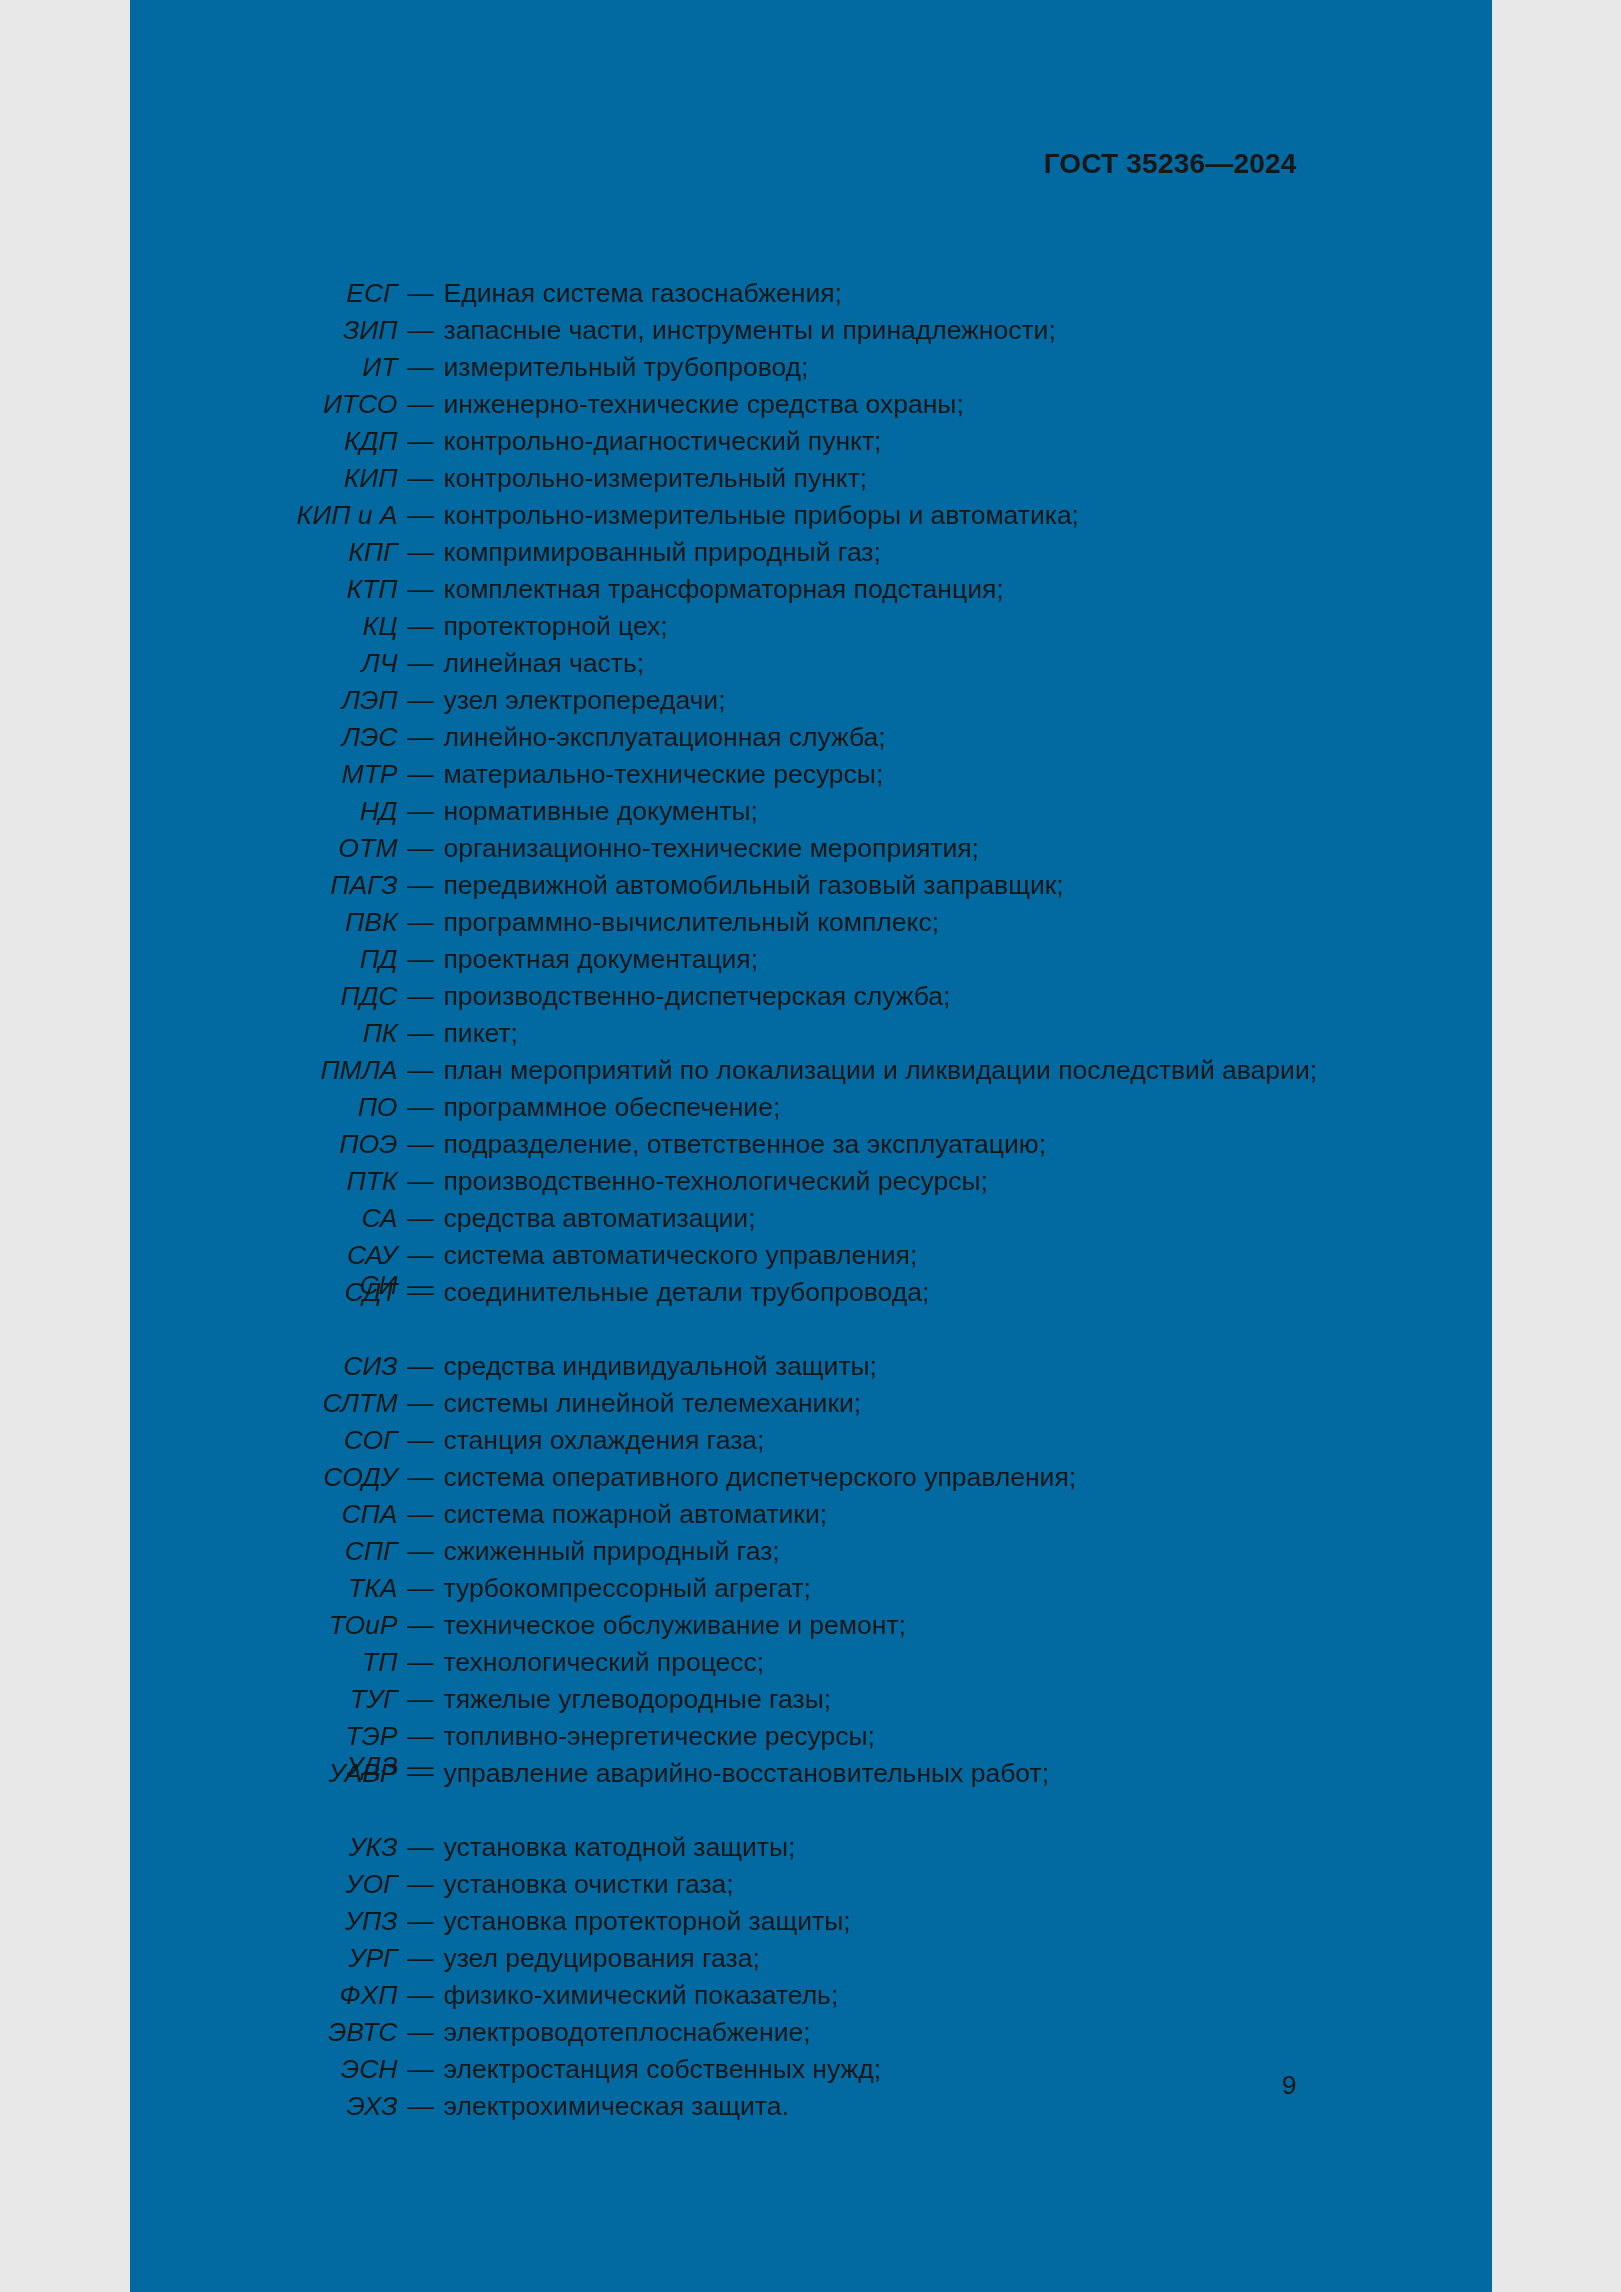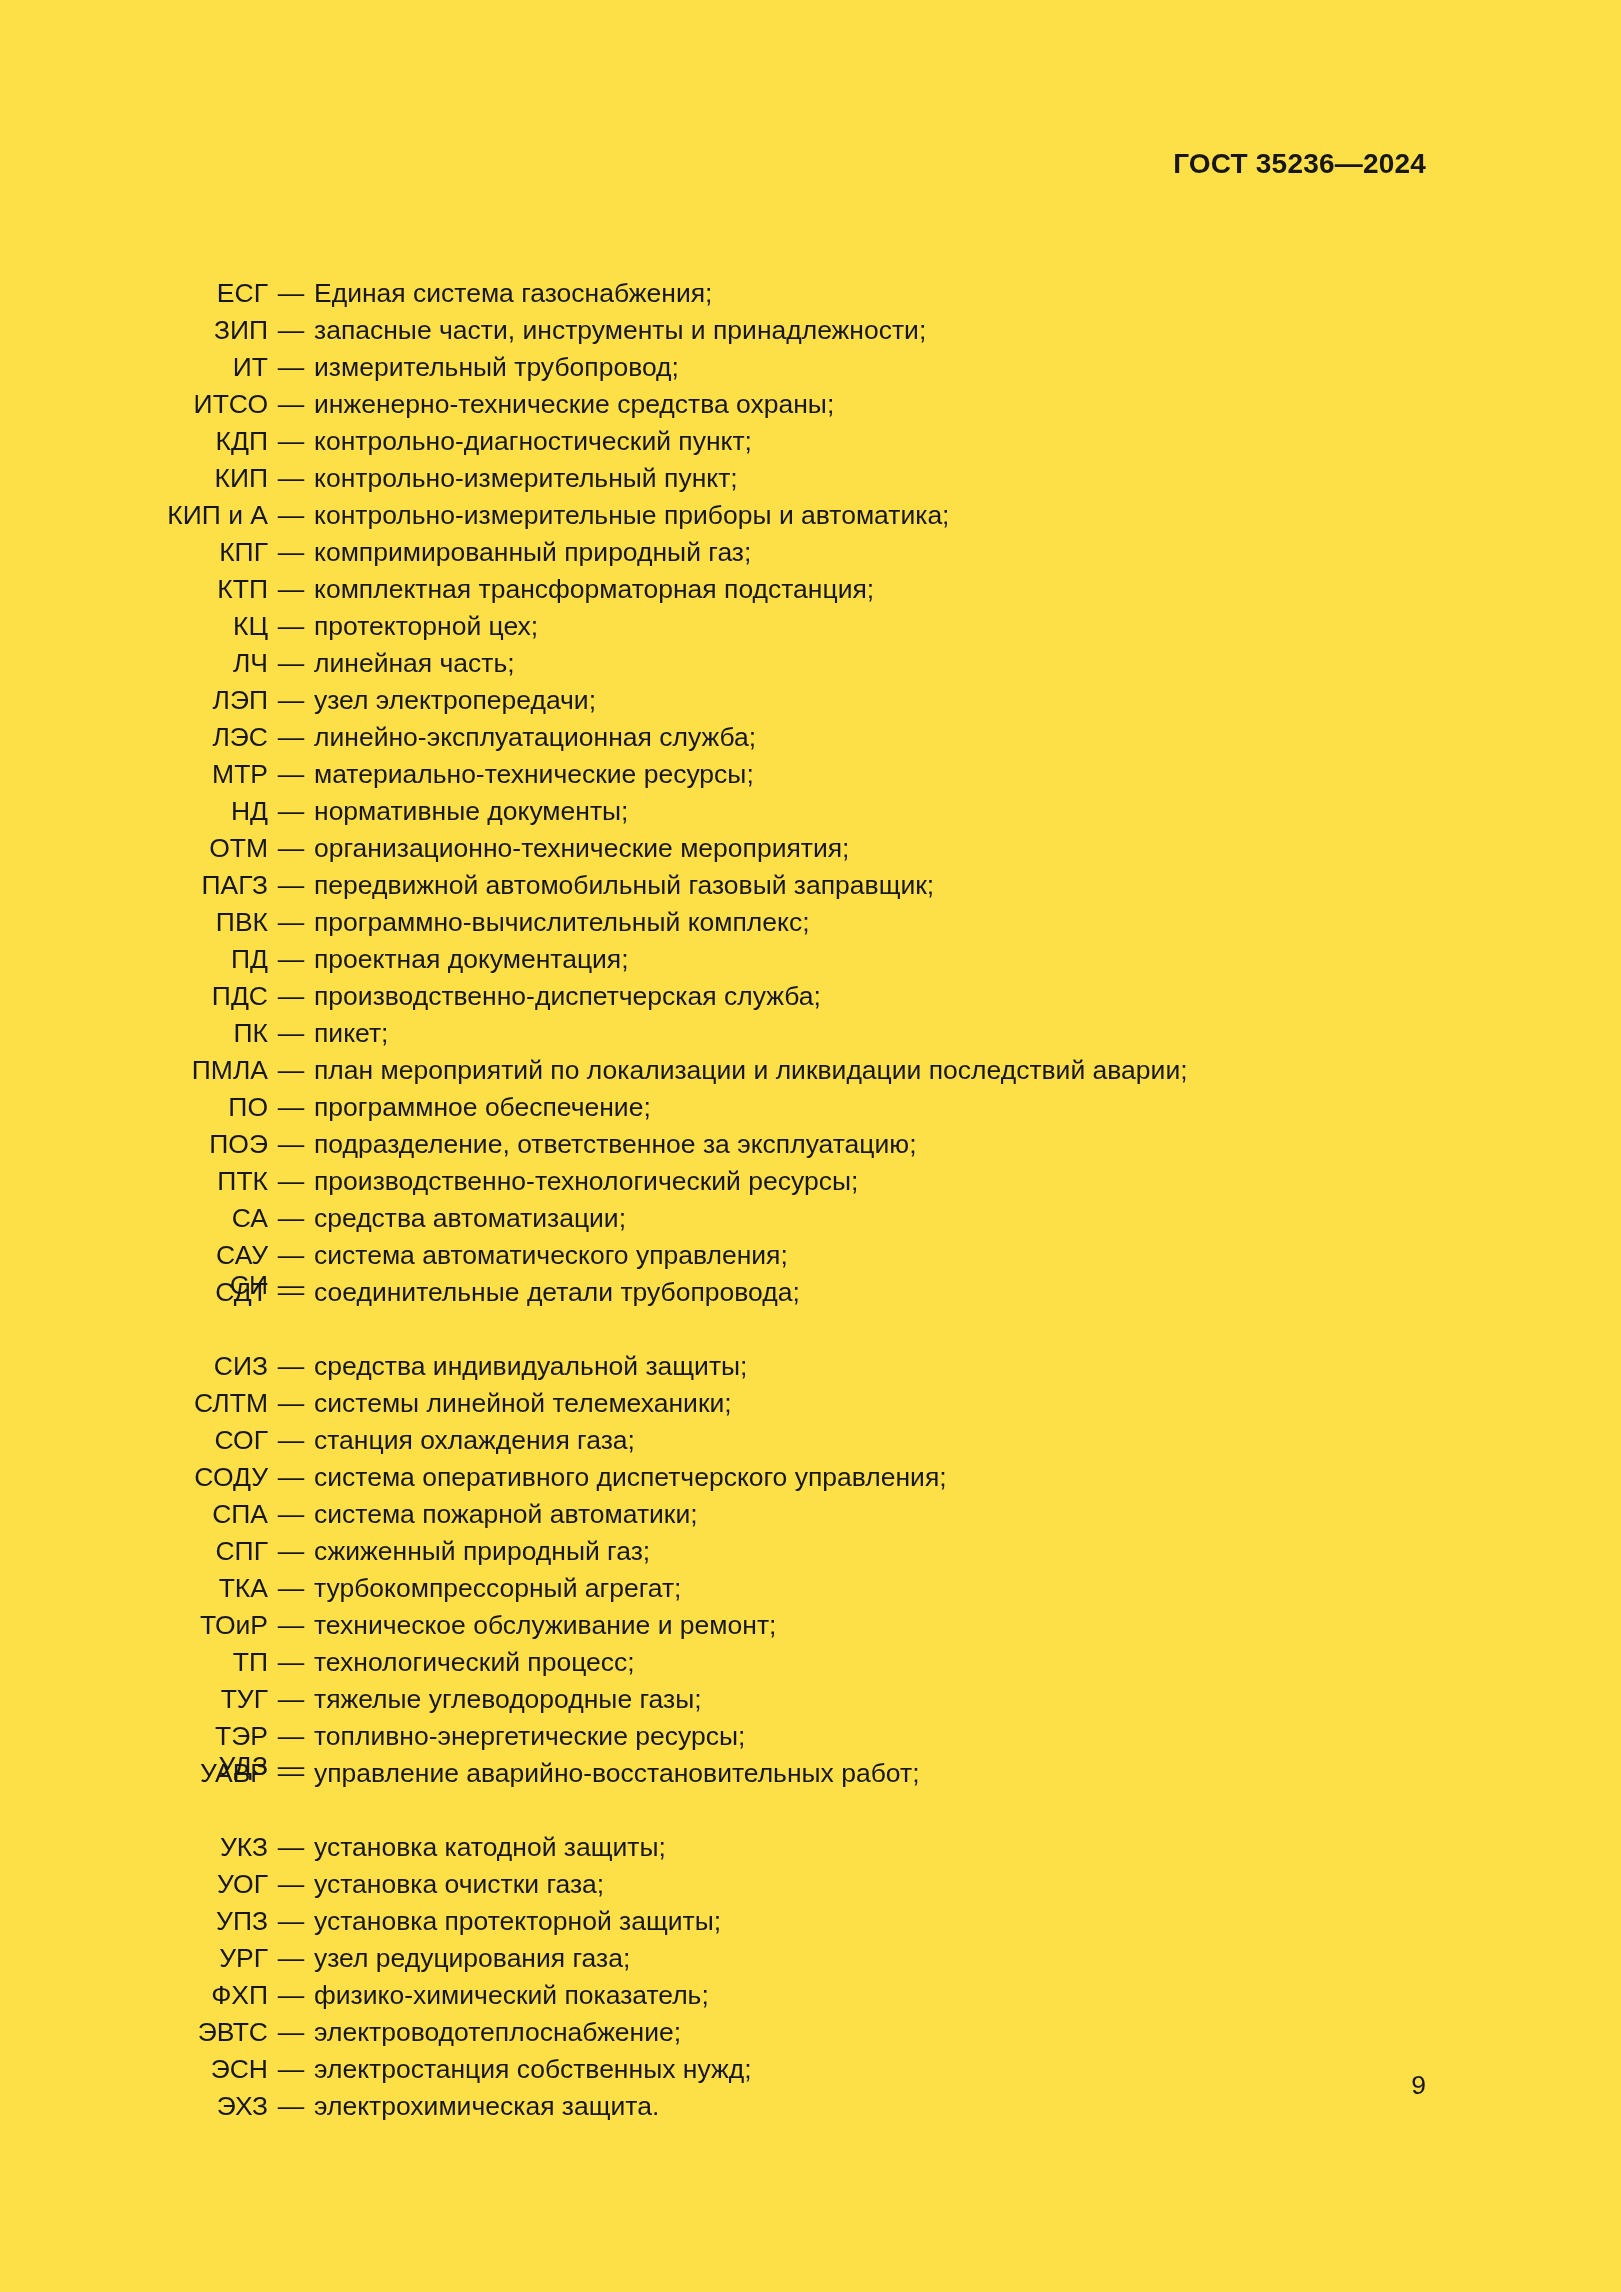--- a/index.html
+++ b/index.html
@@ -2,23 +2,23 @@
 <html><head>
 <meta charset="utf-8">
 <style>
   html, body {
     margin: 0;
     padding: 0;
     background: #e8e8e8;
   }
   .page {
     position: relative;
-    width: 1621px;
+    width: 1362px;
     height: 2293px;
-    background: #fde047;
+    background: #0369a1;
     margin: 0 auto;
     overflow: hidden;
     font-family: "Liberation Sans", sans-serif;
     color: #171717;
   }
   .doc-header {
     position: absolute;
     top: 148px;
     right: 195px;
     font-size: 28px;
@@ -37,20 +37,21 @@
     align-items: baseline;
     height: 37px;
     line-height: 37px;
     font-size: 26.5px;
     white-space: nowrap;
   }
   .abbr {
     flex: 0 0 268px;
     width: 268px;
     text-align: right;
+    font-style: italic;
   }
   .dash {
     flex: 0 0 46px;
     width: 46px;
     text-align: center;
   }
   .def {
     flex: 1 1 auto;
     text-align: left;
     margin-top: 44px;

